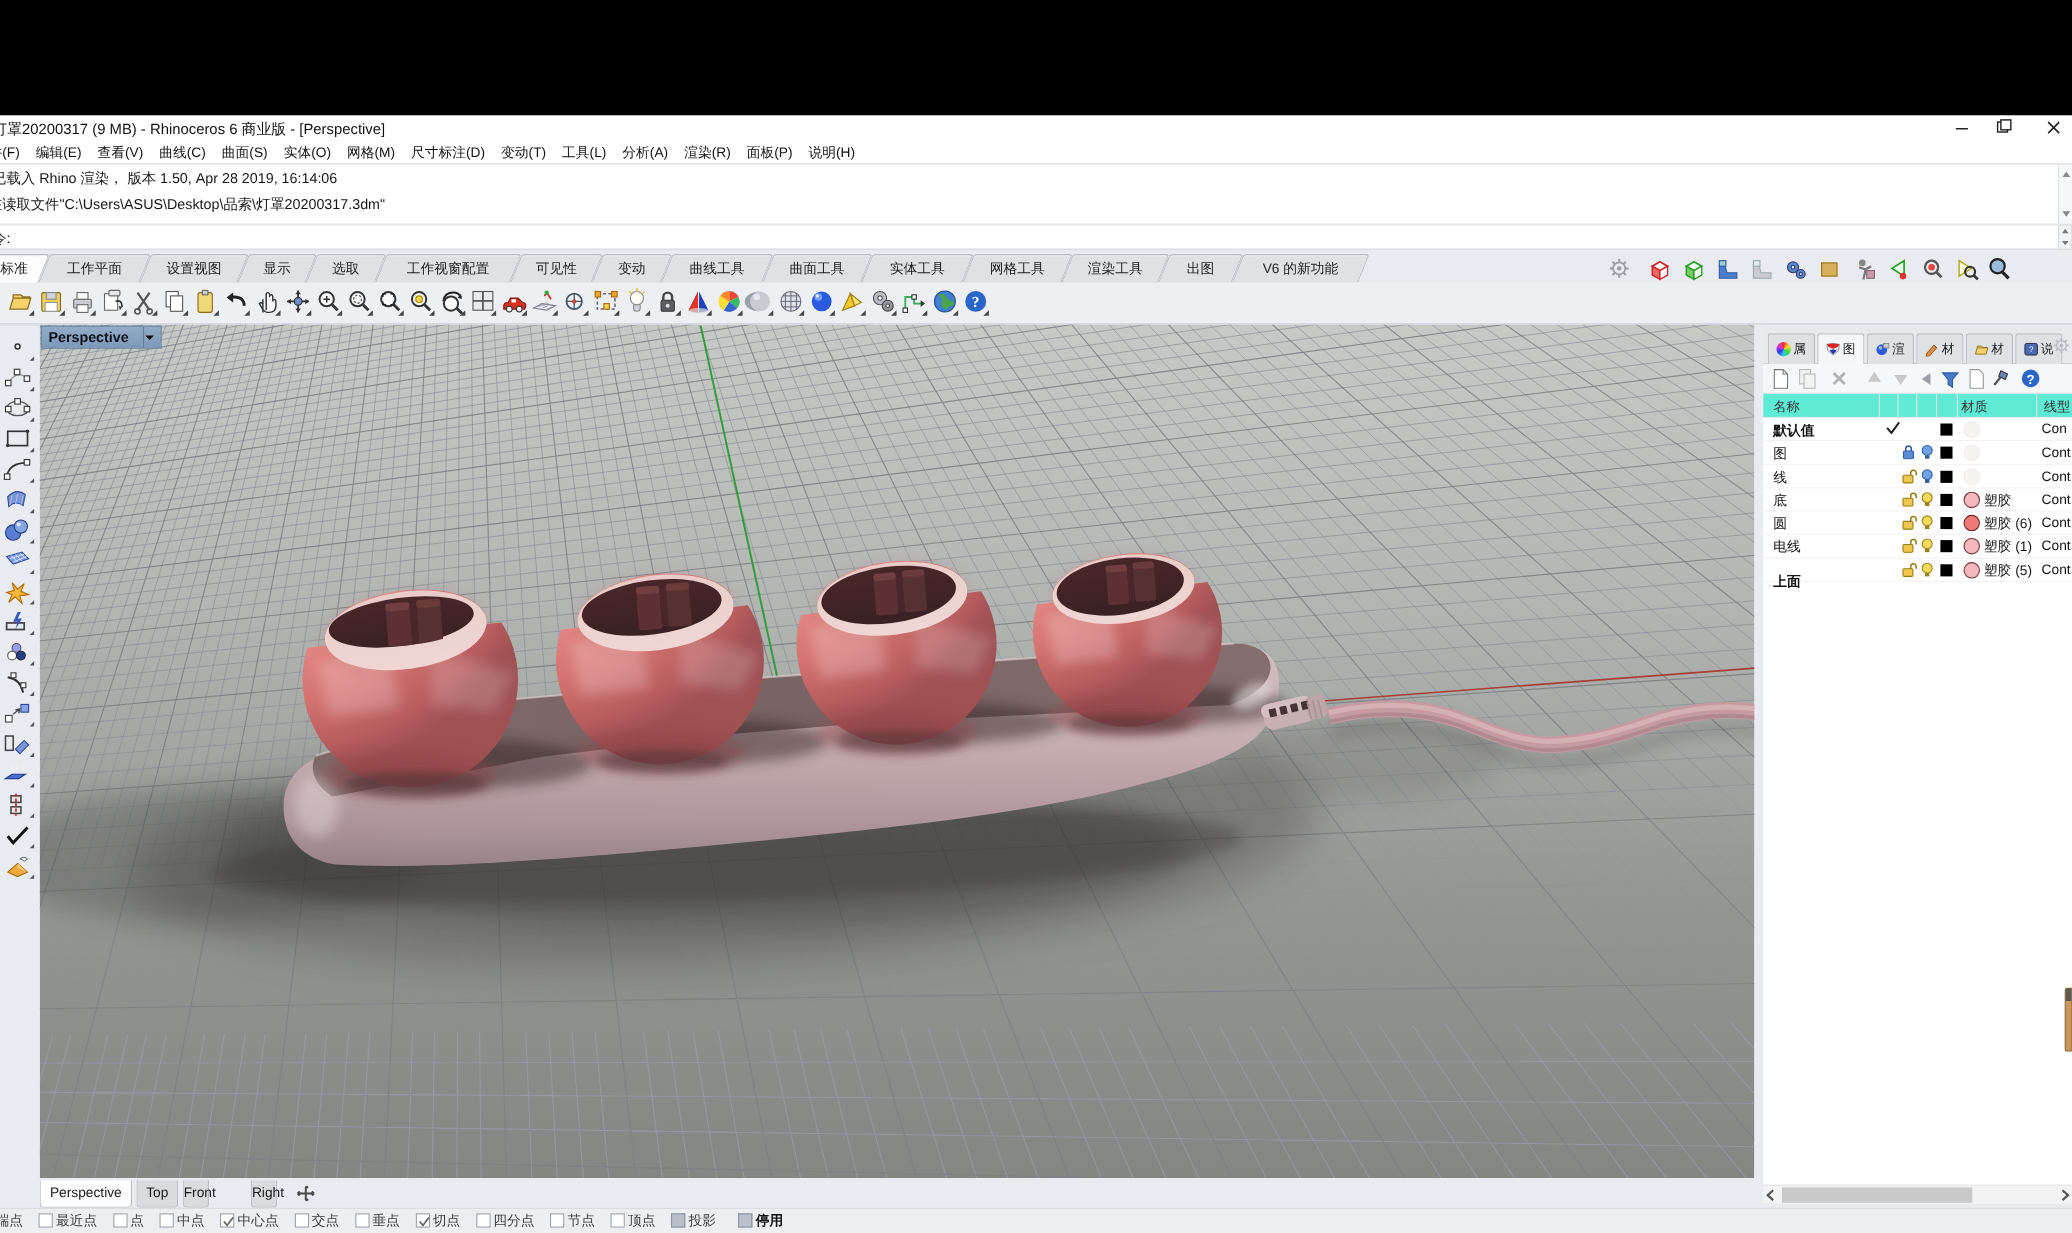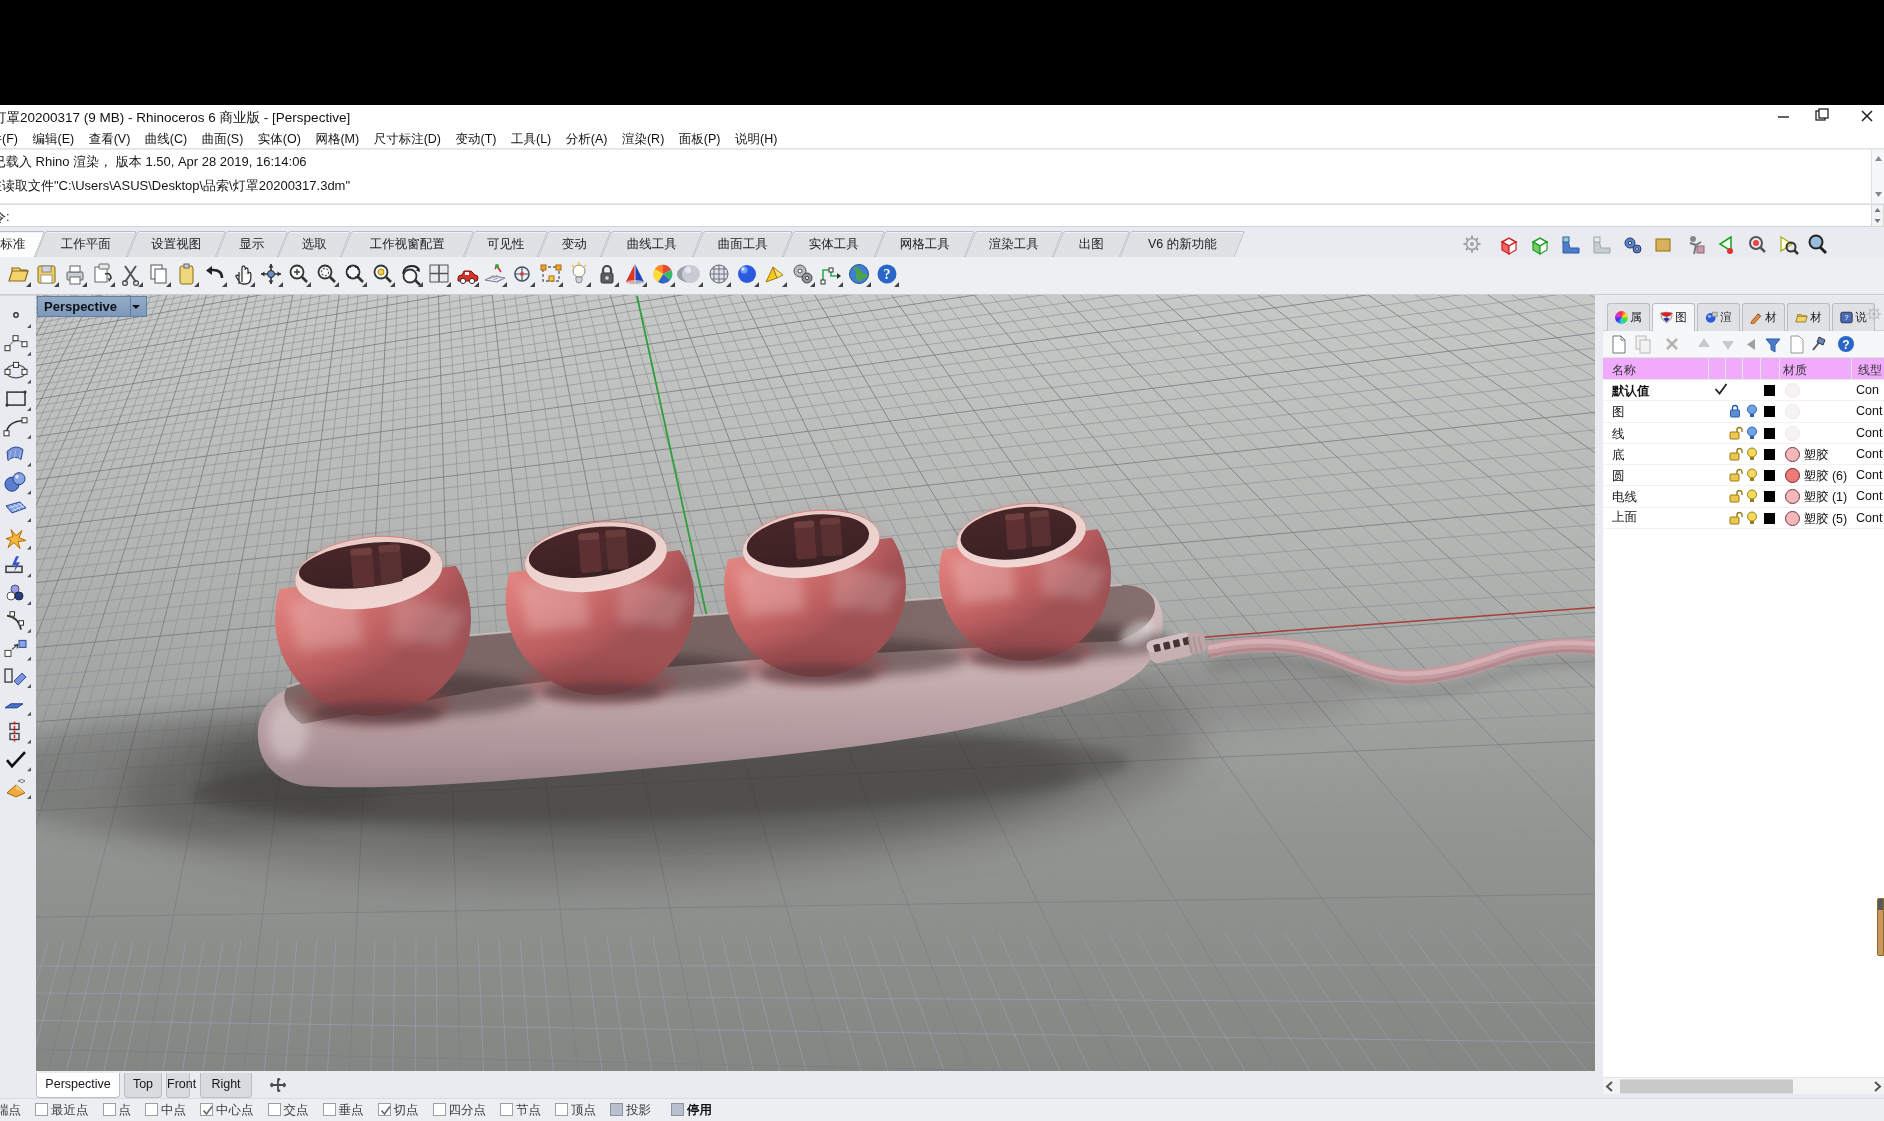--- a/index.html
+++ b/index.html
@@ -776,21 +776,21 @@
             <path d="M2,1 h8 l4,4 v13 h-12 z" fill="#fff" stroke="#999"></path>
           </g>
  <g transform="translate(208,5)">
             <path d="M2,14 L10,4" stroke="#555" stroke-width="2"></path>
             <path d="M8,1 l6,3 -2,5 -6,-3 z" fill="#6a86b8" stroke="#334"></path>
           </g>
  <circle cx="243" cy="13" r="8" fill="#2a65c8"></circle>
           <text x="243" y="18" font-size="12" font-weight="bold" text-anchor="middle" fill="#fff">?</text>
 </svg>
       </div>
-      <div style="position:relative;height:22px;background:#f0abfc;border-bottom:1px solid #e8e8e8;font-size:12px;color:#333">
+      <div style="position:relative;height:22px;background:#5eead4;border-bottom:1px solid #e8e8e8;font-size:12px;color:#333">
 <span style="position:absolute;left:9px;top:4px">名称</span>
 <span style="position:absolute;left:180px;top:4px">材质</span>
 <span style="position:absolute;left:255px;top:4px">线型</span>
 <span style="position:absolute;left:105px;top:0;width:1px;height:22px;background:#e4e4e4"></span>
 <span style="position:absolute;left:122px;top:0;width:1px;height:22px;background:#e4e4e4"></span>
 <span style="position:absolute;left:139px;top:0;width:1px;height:22px;background:#e4e4e4"></span>
 <span style="position:absolute;left:157px;top:0;width:1px;height:22px;background:#e4e4e4"></span>
 <span style="position:absolute;left:176px;top:0;width:1px;height:22px;background:#e4e4e4"></span>
 <span style="position:absolute;left:248px;top:0;width:1px;height:22px;background:#e4e4e4"></span>
 </div>
@@ -897,21 +897,21 @@
             <svg width="12" height="14" viewBox="0 0 12 14">
               <circle cx="6" cy="5.5" r="4.5" fill="#f4d95a" stroke="#99801a"></circle>
               <rect x="4" y="10" width="4" height="3" fill="#99801a"></rect>
             </svg>
           </span>
     <span style="position:absolute;left:161px;top:4px"><span style="display:inline-block;width:11px;height:11px;background:#000;vertical-align:-1px"></span></span>
     <span style="position:absolute;left:182px;top:3px"><span style="display:inline-block;width:15px;height:15px;border-radius:50%;background:#f4b8bc;border:1.5px solid #72383c;vertical-align:-3px"></span> <span style="font-size:12.5px">塑胶 (1)</span></span>
     <span style="position:absolute;left:253px;top:3px;font-weight:normal">Cont</span>
     </div>
         <div style="position:relative;height:21.3px;border-bottom:1px solid #f2f2f2;font-size:12.5px;color:#141414">
-    <span style="position:absolute;left:9px;top:1px;font-weight:normal">上面</span>
+    <span style="position:absolute;left:9px;top:13px;font-weight:bold">上面</span>
     <span style="position:absolute;left:111px;top:3px"></span>
     <span style="position:absolute;left:126px;top:3px">
             <svg width="14" height="14" viewBox="0 0 14 14">
               <rect x="1" y="6" width="9" height="7" rx="1" fill="#eec74f" stroke="#9a7a10"></rect>
               <path d="M8,6 v-2 a2.5,2.5 0 0 1 5,0 v2" fill="none" stroke="#9a7a10" stroke-width="1.4"></path>
             </svg>
           </span>
     <span style="position:absolute;left:143px;top:3px">
             <svg width="12" height="14" viewBox="0 0 12 14">
               <circle cx="6" cy="5.5" r="4.5" fill="#f4d95a" stroke="#99801a"></circle>
@@ -928,21 +928,21 @@
           <path d="M9,4 l-5,4.5 5,4.5" fill="none" stroke="#555" stroke-width="2"></path>
 <rect x="17" y="1.5" width="173" height="14" fill="#c9c9c9"></rect>
 <path d="M272,4 l5,4.5 -5,4.5" fill="none" stroke="#555" stroke-width="2"></path>
         </svg>
       </div>
     </div>
     <div class="abs" id="vtabs">
       <div class="vtab active" style="left:0px;width:84px">Perspective</div>
       <div class="vtab" style="left:88px;width:38px">Top</div>
       <div class="vtab" style="left:130px;width:24px">Front</div>
-      <div class="vtab" style="left:164px;width:52px">Right</div>
+      <div class="vtab" style="left:192px;width:24px">Right</div>
       <svg class="abs" style="left:232px;top:7px" width="24" height="14" viewBox="0 0 24 14">
         <path d="M4,7 h12 M10,1 v12 M10,0 l2,2 M10,14 l2,-2 M2.5,7 l2,-1.8 M2.5,7 l2,1.8 M17.5,7 l-2,-1.8 M17.5,7 l-2,1.8" stroke="#4a4a4a" stroke-width="1.8" fill="none"></path>
       </svg>
     </div>
     <div class="abs" id="osnap">
       <div style="margin-left:-4px;padding-top:3px;white-space:nowrap"><span class="osl">端点</span><span class="osl"><span class="chk"></span>最近点</span><span class="osl"><span class="chk"></span>点</span><span class="osl"><span class="chk"></span>中点</span><span class="osl"><span class="chk"><svg style="position:absolute;left:0;top:0" width="13" height="13">
               <path d="M2.5,6.5 l3,3.5 L11,2.5" fill="none" stroke="#666" stroke-width="1.6"></path>
             </svg></span>中心点</span><span class="osl"><span class="chk"></span>交点</span><span class="osl"><span class="chk"></span>垂点</span><span class="osl"><span class="chk"><svg style="position:absolute;left:0;top:0" width="13" height="13">
               <path d="M2.5,6.5 l3,3.5 L11,2.5" fill="none" stroke="#666" stroke-width="1.6"></path>
             </svg></span>切点</span><span class="osl"><span class="chk"></span>四分点</span><span class="osl"><span class="chk"></span>节点</span><span class="osl"><span class="chk"></span>顶点</span><span class="osl"><span class="chk" style="background:#b9c0cc;border-color:#8a93a3"></span>投影</span><span class="osl" style="font-weight:bold;color:#111;margin-left:6px"><span class="chk" style="background:#b9c0cc;border-color:#8a93a3"></span>停用</span></div>

